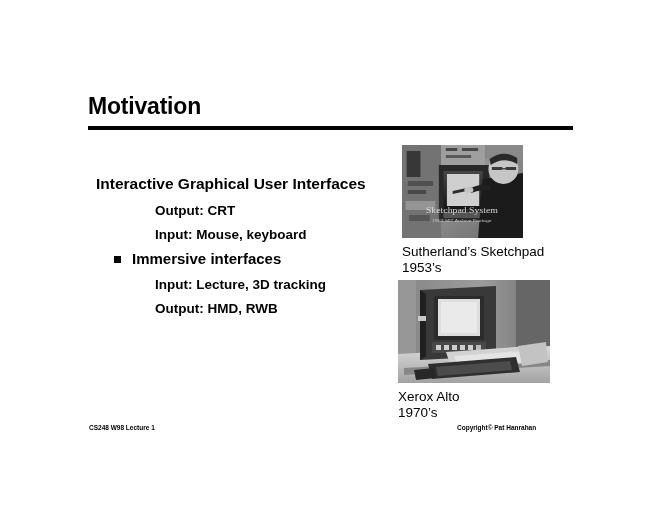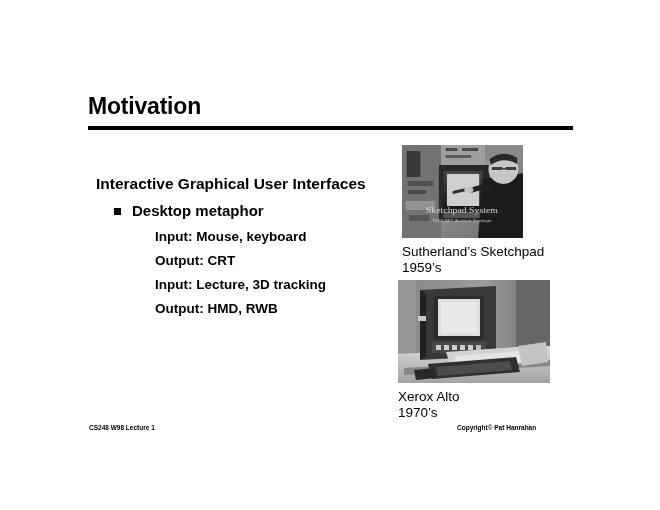--- a/index.html
+++ b/index.html
@@ -141,27 +141,27 @@
 
 <div id="slide">
 
   <div id="slide-title">Motivation</div>
   <div id="title-rule"></div>
 
   <div id="body-block">
 
     <div class="lvl1">Interactive Graphical User Interfaces</div>
 
+    <div class="lvl3">Output: CRT</div>
+    <div class="lvl3">Input: Mouse, keyboard</div>
+
     <div class="lvl2">
       <span class="sq"></span>
-      <span>Desktop metaphor</span>
+      <span>Immersive interfaces</span>
     </div>
-    <div class="lvl3">Input: Mouse, keyboard</div>
-    <div class="lvl3">Output: CRT</div>
-
     <div class="lvl3">Input: Lecture, 3D tracking</div>
     <div class="lvl3">Output: HMD, RWB</div>
 
   </div>
 
   <div id="fig-sketchpad">
     <svg class="photo-svg" viewBox="0 0 105 93" preserveAspectRatio="none">
       <defs>
         <linearGradient id="skyA" x1="0" y1="0" x2="1" y2="1">
           <stop offset="0%" stop-color="#b9b9b9"></stop>
@@ -202,21 +202,21 @@
       <ellipse cx="58" cy="45" rx="4" ry="3" fill="#cdcdcd"></ellipse>
 
       <text x="52" y="68" font-family="Liberation Serif, serif" font-size="8.5" fill="#efefef" text-anchor="middle" opacity="0.88">Sketchpad System</text>
       <text x="52" y="77" font-family="Liberation Sans, sans-serif" font-size="4.4" fill="#e4e4e4" text-anchor="middle" opacity="0.8">1963 MIT Archive Footage</text>
       <rect x="0" y="0" width="105" height="93" fill="#000" opacity="0.04"></rect>
     </svg>
   </div>
 
   <div class="figure-caption" id="cap-sketchpad">
     <div>Sutherland’s Sketchpad</div>
-    <div>1959’s</div>
+    <div>1953’s</div>
   </div>
 
   <div id="fig-alto">
     <svg class="photo-svg" viewBox="0 0 152 103" preserveAspectRatio="none">
       <defs>
         <linearGradient id="wallG" x1="0" y1="0" x2="1" y2="0">
           <stop offset="0%" stop-color="#8a8a8a"></stop>
           <stop offset="55%" stop-color="#a2a2a2"></stop>
           <stop offset="100%" stop-color="#6f6f6f"></stop>
         </linearGradient>

